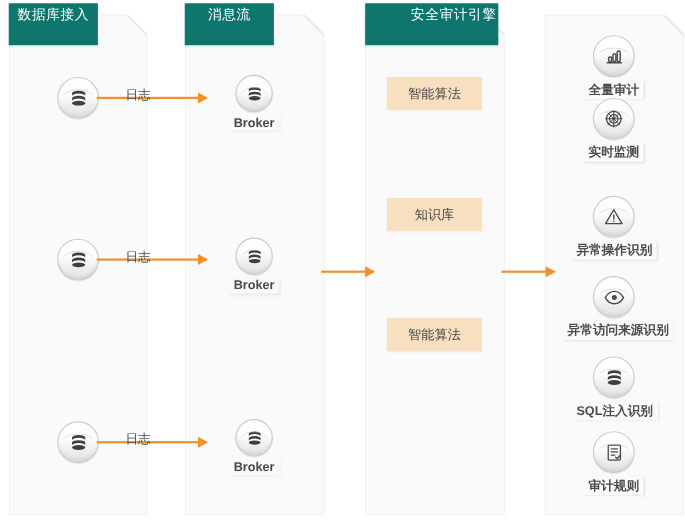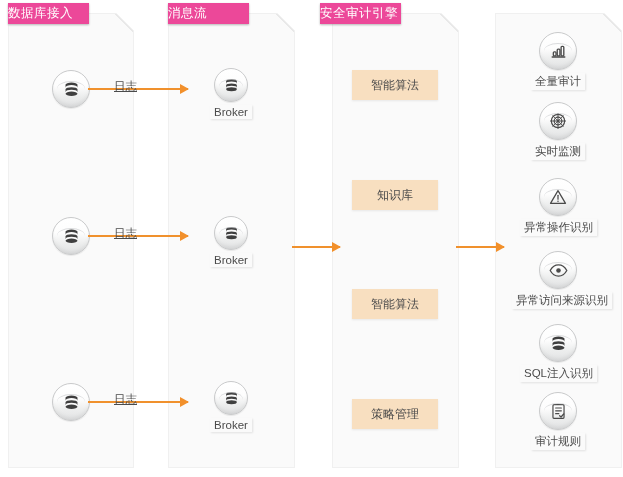--- a/index.html
+++ b/index.html
@@ -37,25 +37,26 @@
     right: 0;
     width: 19px;
     height: 19px;
     background: linear-gradient(225deg, #e8e8e8 0%, #e8e8e8 48%, transparent 50%);
   }
 
   
   .tab {
     position: absolute;
     top: 3px;
-    height: 21px;
+    height: 38px;
     line-height: 21px;
-    background: #ec4899;
+    background: #0f766e;
     color: #ffffff;
     font-size: 12.5px;
+    text-align: center;
     letter-spacing: 0.5px;
     box-shadow: 0 1px 2px rgba(0,0,0,0.28);
     white-space: nowrap;
     z-index: 20;
   }
 
   
   .node {
     position: absolute;
     text-align: center;
@@ -91,20 +92,21 @@
 
   .node-label {
     margin-top: 3px;
     font-size: 11.5px;
     color: #4b4b4b;
     white-space: nowrap;
     display: inline-block;
     padding: 1px 4px;
     background: #fafafa;
     box-shadow: 1px 1px 2px rgba(0,0,0,0.10);
+    font-weight: bold;
   }
 
   
   .arrow {
     position: absolute;
     height: 2px;
     background: #f0912d;
     z-index: 8;
   }
   .arrow::after {
@@ -117,21 +119,20 @@
     border-left: 9px solid #f2902b;
     border-top: 5px solid transparent;
     border-bottom: 5px solid transparent;
   }
   .arrow-label {
     position: absolute;
     font-size: 11.5px;
     color: #4b4b4b;
     white-space: nowrap;
     z-index: 9;
-    text-decoration: underline;
   }
 
   
   .engine-box {
     position: absolute;
     left: 352px;
     width: 86px;
     height: 30px;
     line-height: 30px;
     text-align: center;
@@ -154,21 +155,21 @@
     </div>
   <div class="panel" style="left:332px;width:127px;">
       <div class="panel-fold"></div>
     </div>
   <div class="panel" style="left:495px;width:127px;">
       <div class="panel-fold"></div>
     </div>
 
   <div class="tab" style="left:8px;  width:81px;">数据库接入</div>
   <div class="tab" style="left:168px;width:81px;">消息流</div>
-  <div class="tab" style="left:320px;width:81px;">安全审计引擎</div>
+  <div class="tab" style="left:332px;width:81px;padding-left:40px;">安全审计引擎</div>
 
   <div class="node" style="left:33px; top:70px;  width:76px;">
     <div class="cyl">
       <svg width="19" height="19" viewBox="0 0 24 24" fill="none">
         <ellipse cx="12" cy="6" rx="7.5" ry="2.8" fill="#3f3f3f"></ellipse>
         <rect x="4.5" y="6" width="15" height="3.2" fill="#3f3f3f"></rect>
         <ellipse cx="12" cy="9.2" rx="7.5" ry="2.8" fill="#fafafa"></ellipse>
         <ellipse cx="12" cy="11.8" rx="7.5" ry="2.8" fill="#3f3f3f"></ellipse>
         <rect x="4.5" y="11.8" width="15" height="3.2" fill="#3f3f3f"></rect>
         <ellipse cx="12" cy="15" rx="7.5" ry="2.8" fill="#fafafa"></ellipse>
@@ -253,37 +254,36 @@
       </svg>
     </div>
     <span class="node-label">Broker</span>
   </div>
 
   <div class="arrow" style="left:292px; top:246px; width:48px;"></div>
 
   <div class="engine-box" style="top:70px;">智能算法</div>
   <div class="engine-box" style="top:180px;">知识库</div>
   <div class="engine-box" style="top:289px;">智能算法</div>
-  <div class="engine-box" style="top:399px;">策略管理</div>
 
   <div class="arrow" style="left:456px; top:246px; width:48px;"></div>
 
   <div class="node" style="left:520px; top:32px;  width:76px;">
     <div class="cyl">
       <svg width="19" height="19" viewBox="0 0 24 24" fill="none" stroke="#4a4a4a" stroke-width="1.7" stroke-linecap="round">
         <line x1="4" y1="19" x2="20" y2="19"></line>
         <rect x="5.5" y="12.5" width="3.4" height="5" rx="1.1" fill="none"></rect>
         <rect x="10.4" y="9" width="3.4" height="8.5" rx="1.1" fill="none"></rect>
         <rect x="15.3" y="5.5" width="3.4" height="12" rx="1.1" fill="none"></rect>
       </svg>
     </div>
     <span class="node-label">全量审计</span>
   </div>
 
-  <div class="node" style="left:520px; top:102px; width:76px;">
+  <div class="node" style="left:520px; top:89px; width:76px;">
     <div class="cyl">
       <svg width="20" height="20" viewBox="0 0 24 24" fill="none" stroke="#4a4a4a" stroke-width="1.4">
         <circle cx="12" cy="12" r="8"></circle>
         <circle cx="12" cy="12" r="4.6"></circle>
         <circle cx="12" cy="12" r="1.7" fill="#4a4a4a" stroke="none"></circle>
         <line x1="12" y1="2.6" x2="12" y2="21.4" stroke-width="1.2"></line>
         <line x1="2.6" y1="12" x2="21.4" y2="12" stroke-width="1.2"></line>
         <line x1="5.4" y1="5.4" x2="18.6" y2="18.6" stroke-width="1"></line>
         <line x1="18.6" y1="5.4" x2="5.4" y2="18.6" stroke-width="1"></line>
       </svg>

